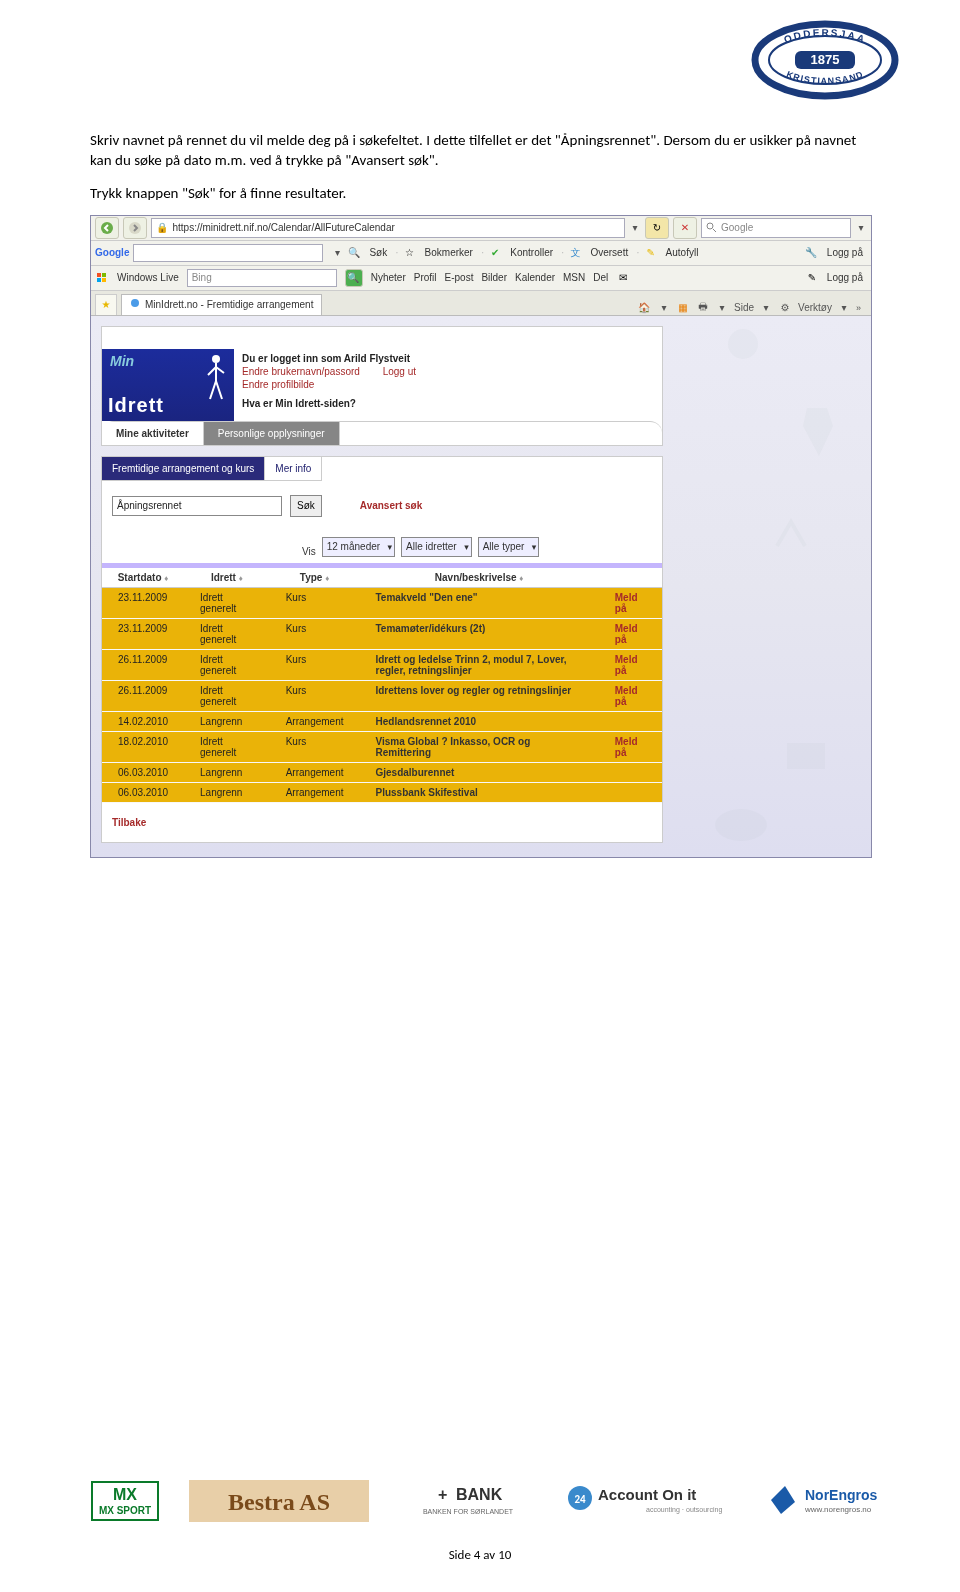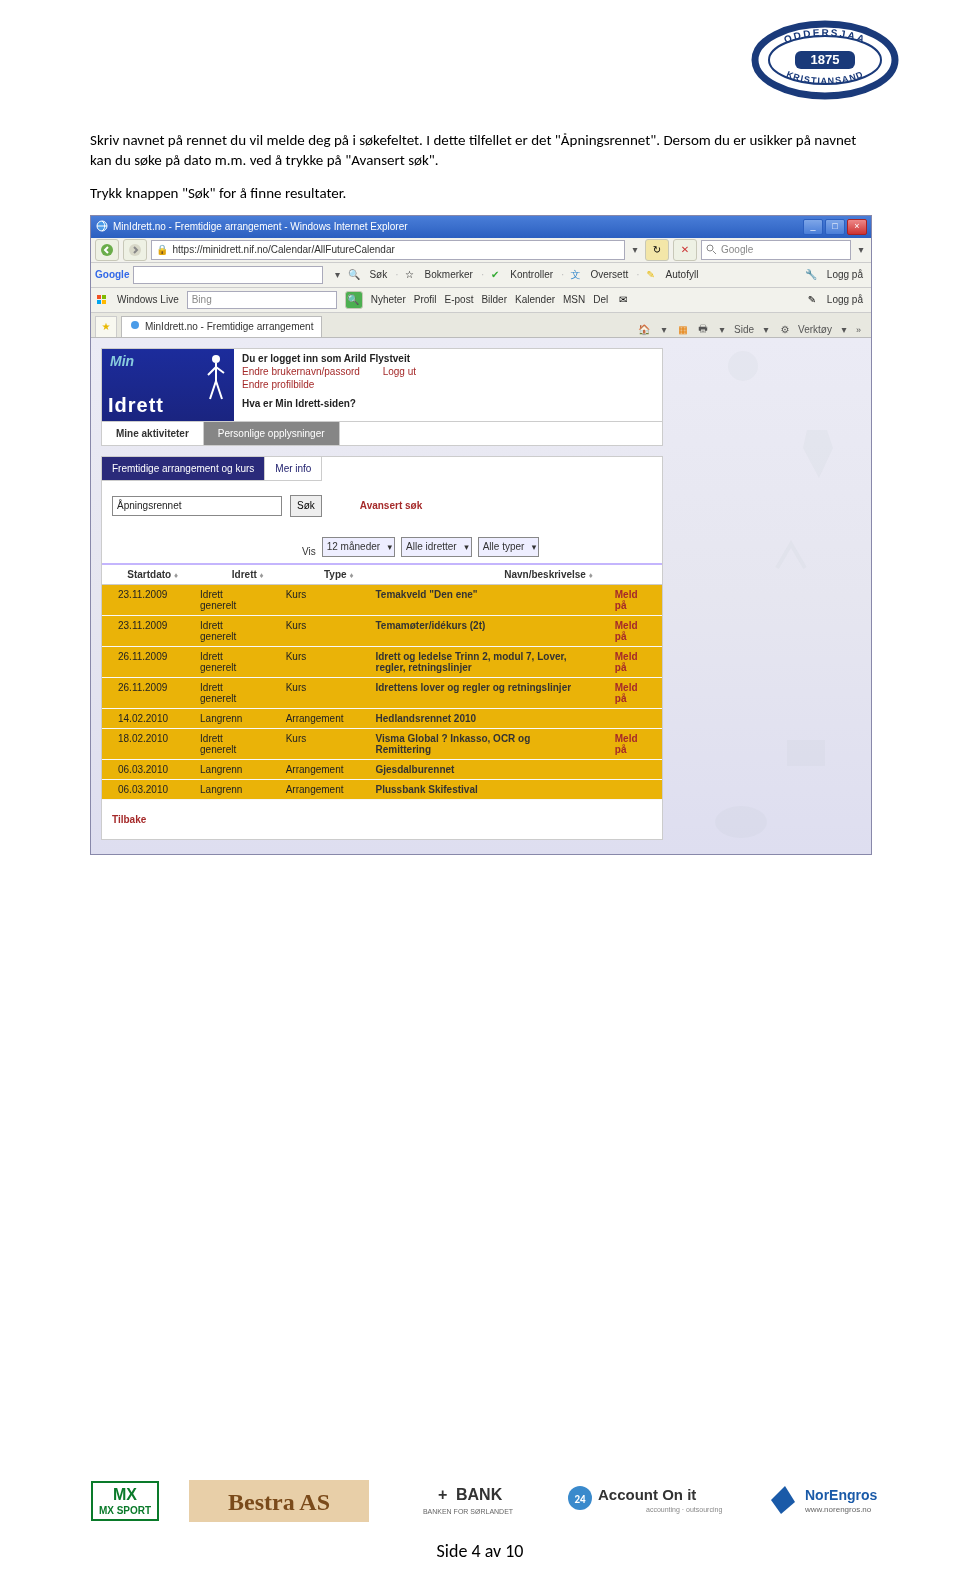--- a/index.html
+++ b/index.html
@@ -116,37 +116,38 @@
     position:relative;
     min-height: 420px;
   }
   .bg-icons {
     position:absolute; inset:0; pointer-events:none; opacity:0.18;
   }
   .bg-icons svg { position:absolute; }
   .header-block { background:#fff; border:1px solid #ccc; width: 560px; }
   .header-top {
     display:flex;
+    margin-top:22px;
   }
   .mi-logo {
     width: 120px; height: 64px;
     background: linear-gradient(#1c2c9c,#1a2480);
     color:#fff;
     position:relative;
     display:flex; align-items:flex-end; padding:4px 6px;
     font-family: Arial, sans-serif;
   }
   .mi-logo .min { position:absolute; top:4px; left:8px; font-size:14px; font-style:italic; font-weight:bold; color:#8cd; }
   .mi-logo .idrett { font-size:20px; font-weight:bold; letter-spacing:1px; }
   .mi-logo .figure { position:absolute; right:6px; top:4px; width:26px; height:50px; }
   .login-info { padding:4px 8px; font-size:10px; }
   .login-info .t1 { font-weight:bold; color:#222; }
   .login-info .lnk { color:#a52a2a; font-size:10px; margin-right:20px; }
   .login-info .row { margin-top:2px; }
-  .tabs2 { display:flex; border-top:1px solid #ccc; }
+  .tabs2 { display:flex; border-top:1px solid #ccc;border-radius:12px; }
   .tab2 { padding:6px 14px; border-right:1px solid #ccc; font-size:10px; background:#f3f3f3; color:#333; }
   .tab2.active { background:#fff; font-weight:bold; }
   .tab2.other { background:#868686; color:#fff; }
   .main-cols { display:flex; margin-top:10px; gap:16px; }
   .main-left { width:560px; background:#fff; border:1px solid #ccc; }
   .side-right { width:150px; }
   .dine-tj { font-weight:bold; font-size:10px; color:#222; }
   .sportsadmin-box {
     margin-top:6px; background:#fff; border:1px solid #ccc; padding:6px;
     display:flex; flex-direction:column; gap:4px;
@@ -177,37 +178,37 @@
     padding:6px 10px; display:flex; align-items:flex-end; gap:6px; justify-content:flex-start;
     font-size:10px; color:#333;
   }
   .filter-row .vis { margin-left:190px; }
   .sel {
     height:18px; border:1px solid #888; background:#eef;
     padding:0 14px 0 4px; font-size:10px; position:relative; display:flex; align-items:center;
   }
   .sel::after { content:"▾"; position:absolute; right:2px; color:#333; font-size:9px; }
   .tbl { width:100%; font-size:10px; border-collapse:collapse; }
-  .tbl th { text-align:right; font-weight:bold; padding:4px 6px; color:#333; border-top:2px solid #c4b5fd; border-bottom:1px solid #ccc; background:#fff; }
+  .tbl th { text-align:center; font-weight:bold; padding:4px 6px; color:#333; border-top:5px solid #c4b5fd; border-bottom:1px solid #ccc; background:#fff; }
   .tbl th .sort { color:#999; font-size:8px; }
   .tbl td { padding:4px 16px; vertical-align:top; color:#222; background:#eab308; }
   .tbl td.name { font-weight:bold; color:#333; }
   .tbl td.meld a { color:#a52a2a; font-weight:bold; text-decoration:none; }
   .tbl tbody tr { border-bottom:1px solid #f8f8f8; }
   .tilbake { padding:14px 10px; }
   .tilbake a { color:#a52a2a; font-weight:bold; font-size:10px; text-decoration:none; }
   
   .sponsors {
     position:absolute; bottom:70px; left:90px; right:55px;
     display:flex; align-items:center; justify-content:space-between;
   }
   .sponsors .sp { height:42px; display:flex; align-items:center; justify-content:center; }
   .pagefoot {
     position:absolute; bottom:30px; left:0; right:0; text-align:center;
-    font-size:18px;
+    font-size:13px;
   }
 </style>
 </head>
 <body>
 
 <div class="page">
 
   <svg class="logo" viewBox="0 0 160 90">
     <ellipse cx="80" cy="45" rx="70" ry="36" fill="#fff" stroke="#1a3a7a" stroke-width="7"></ellipse>
     <ellipse cx="80" cy="45" rx="56" ry="24" fill="none" stroke="#1a3a7a" stroke-width="2"></ellipse>
@@ -223,36 +224,20 @@
     </text>
   </svg>
 
   <div class="body-text">
     <div>Skriv navnet på rennet du vil melde deg på i søkefeltet. I dette tilfellet er det "Åpningsrennet". Dersom du er usikker på navnet kan du søke på dato m.m. ved å trykke på "Avansert søk".</div>
     <div style="margin-top:12px">Trykk knappen "Søk" for å finne resultater.</div>
   </div>
 
   <div class="screenshot">
 
-    <div class="titlebar">
-      <div class="titlebar-left">
-        <span>
-          <svg width="14" height="14" viewBox="0 0 14 14">
-              <circle cx="7" cy="7" r="5" fill="#4a9be8" stroke="#fff"></circle>
-              <path d="M2 7 h10 M7 2 a6 6 0 0 1 0 10" stroke="#fff" fill="none"></path>
-            </svg>
-        </span>
-        <span>MinIdrett.no - Fremtidige arrangement - Windows Internet Explorer</span>
-      </div>
-      <div class="win-btns">
-        <div class="win-btn">_</div>
-        <div class="win-btn">□</div>
-        <div class="win-btn close">×</div>
-      </div>
-    </div>
 
     <div class="navrow">
       <div class="navbtn">
           <svg width="12" height="12">
             <circle cx="6" cy="6" r="6" fill="#6aad4a"></circle>
             <path d="M7 3 L4 6 L7 9" stroke="#fff" fill="none" stroke-width="2"></path>
           </svg>
         </div>
       <div class="navbtn">
           <svg width="12" height="12">

